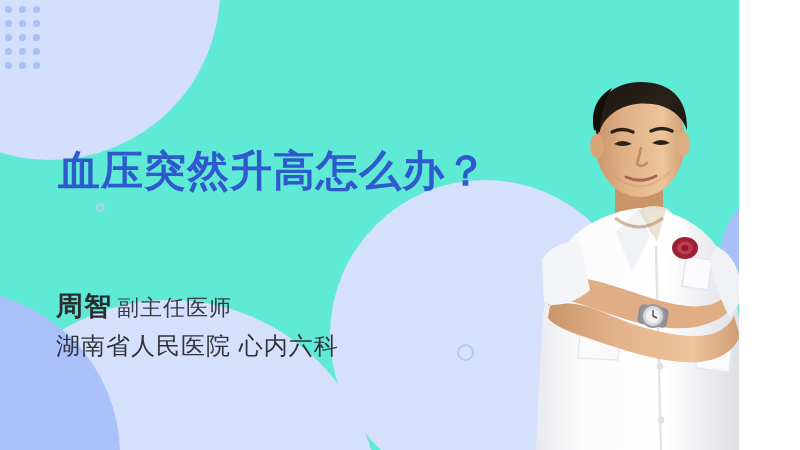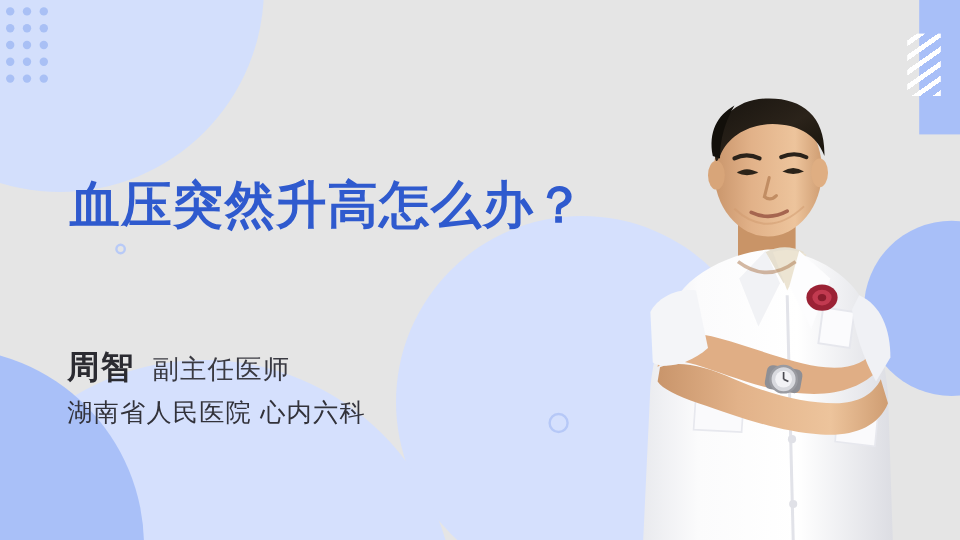--- a/index.html
+++ b/index.html
@@ -6,24 +6,24 @@
     margin: 0;
     padding: 0;
     background: #ffffff;
   }
   body {
     font-family: "Liberation Sans", "DejaVu Sans", sans-serif;
   }
 
   #card {
     position: relative;
-    width: 800px;
+    width: 739px;
     height: 450px;
     overflow: hidden;
-    background: #e5e5e5;
+    background: #5eead4;
   }
 
   
   .bg-layer {
     position: absolute;
     inset: 0;
     overflow: hidden;
   }
 
   
@@ -155,39 +155,39 @@
     white-space: nowrap;
     line-height: 1.2;
   }
 
   .byline {
     position: absolute;
     left: 56px;
     top: 288px;
     display: flex;
     align-items: baseline;
-    gap: 15px;
+    gap: 5px;
     white-space: nowrap;
   }
   .doctor-name {
     font-size: 27px;
     font-weight: bold;
     color: #2b2b31;
     letter-spacing: 1px;
   }
   .doctor-title {
     font-size: 22px;
     color: #3a3a42;
     letter-spacing: 1px;
   }
   .affiliation {
     position: absolute;
     left: 56px;
     top: 330px;
-    font-size: 21px;
+    font-size: 24px;
     color: #32323a;
     letter-spacing: 1px;
     white-space: nowrap;
   }
 
   
   .doctor-photo {
     position: absolute;
     left: 520px;
     top: 60px;

